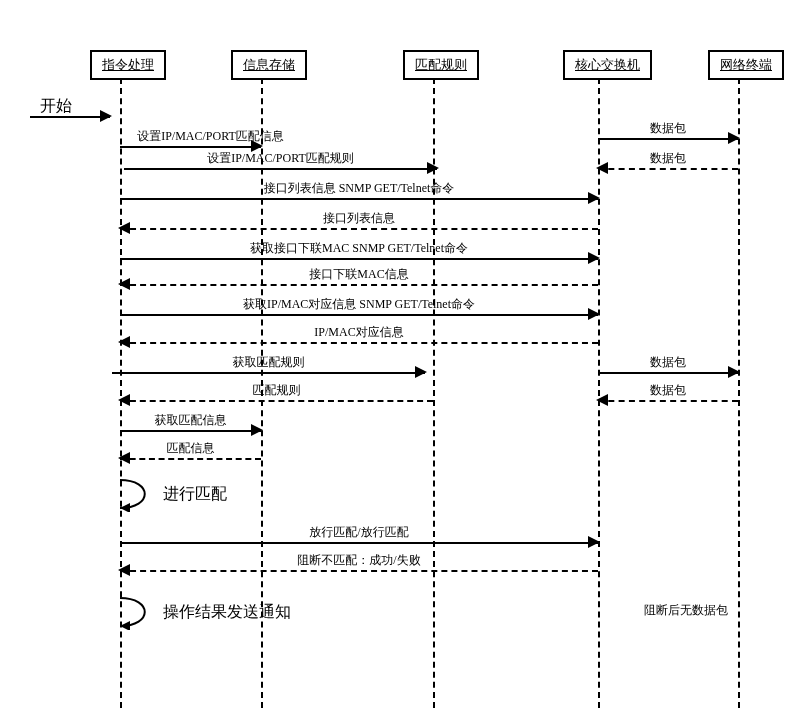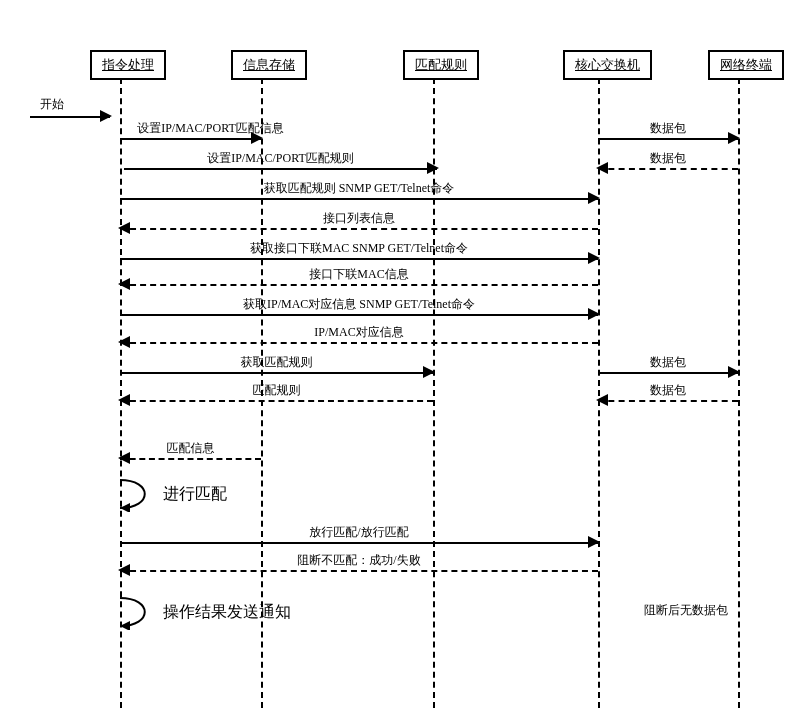--- a/index.html
+++ b/index.html
@@ -63,21 +63,21 @@
   }
   .arrow.right { right: -2px; border-left: 12px solid #000; }
   .arrow.left  { left: -2px; border-right: 12px solid #000; }
   .start-arrow {
     position: absolute;
     top: 82px;
     left: 10px;
     width: 80px;
     height: 20px;
   }
-  .start-arrow .text { position:absolute; top:-6px; left:10px; font-size:12px; }
+  .start-arrow .text { position:absolute; top:-6px; left:10px; font-size:16px; }
   .start-arrow .line { position:absolute; top:14px; left:0; right:0; border-top:2px solid #000; }
   .start-arrow .arrow { right:-2px; top:8px; }
 
   .selfcall {
     position: absolute;
     left: 98px;
     width: 55px;
     height: 28px;
   }
   .selfcall svg { position:absolute; left:-20px; top:0; }
@@ -116,21 +116,21 @@
   <div class="lifeline" style="left:413px"></div>
   <div class="lifeline" style="left:578px"></div>
   <div class="lifeline" style="left:718px"></div>
 
   <div class="start-arrow">
     <div class="text">开始</div>
     <div class="line"></div>
     <div class="arrow right"></div>
   </div>
 
-  <div class="msg" style="left:100px; width:141px; top:104px">
+  <div class="msg" style="left:100px; width:141px; top:112px">
     <div class="text" style="left:-10px;right:-50px">设置IP/MAC/PORT匹配信息</div>
     <div class="line solid"></div>
       <div class="arrow right"></div>
   </div>
 
   <div class="msg" style="left:578px; width:140px; top:104px">
     <div class="text">数据包</div>
     <div class="line solid"></div>
       <div class="arrow right"></div>
   </div>
@@ -141,21 +141,21 @@
       <div class="arrow right"></div>
   </div>
 
   <div class="msg" style="left:578px; width:140px; top:134px">
     <div class="text">数据包</div>
     <div class="line dashed"></div>
       <div class="arrow left"></div>
   </div>
 
   <div class="msg" style="left:100px; width:478px; top:164px">
-    <div class="text">获取匹配规则 SNMP GET/Telnet命令</div>
+    <div class="text">接口列表信息 SNMP GET/Telnet命令</div>
     <div class="line solid"></div>
       <div class="arrow right"></div>
   </div>
 
   <div class="msg" style="left:100px; width:478px; top:194px">
     <div class="text">接口列表信息</div>
     <div class="line dashed"></div>
       <div class="arrow left"></div>
   </div>
 
@@ -176,21 +176,21 @@
     <div class="line solid"></div>
       <div class="arrow right"></div>
   </div>
 
   <div class="msg" style="left:100px; width:478px; top:308px">
     <div class="text">IP/MAC对应信息</div>
     <div class="line dashed"></div>
       <div class="arrow left"></div>
   </div>
 
-  <div class="msg" style="left:100px; width:313px; top:338px">
+  <div class="msg" style="left:92px; width:313px; top:338px">
     <div class="text">获取匹配规则</div>
     <div class="line solid"></div>
       <div class="arrow right"></div>
   </div>
 
   <div class="msg" style="left:578px; width:140px; top:338px">
     <div class="text">数据包</div>
     <div class="line solid"></div>
       <div class="arrow right"></div>
   </div>
@@ -200,20 +200,25 @@
     <div class="line dashed"></div>
       <div class="arrow left"></div>
   </div>
 
   <div class="msg" style="left:578px; width:140px; top:366px">
     <div class="text">数据包</div>
     <div class="line dashed"></div>
       <div class="arrow left"></div>
   </div>
 
+  <div class="msg" style="left:100px; width:141px; top:396px">
+    <div class="text">获取匹配信息</div>
+    <div class="line solid"></div>
+      <div class="arrow right"></div>
+  </div>
 
   <div class="msg" style="left:100px; width:141px; top:424px">
     <div class="text">匹配信息</div>
     <div class="line dashed"></div>
       <div class="arrow left"></div>
   </div>
 
   <div class="selfcall" style="top:458px">
     <svg width="60" height="34">
       <path d="M22 2 C55 2 55 30 22 30" stroke="#000" stroke-width="2" fill="none"></path>

